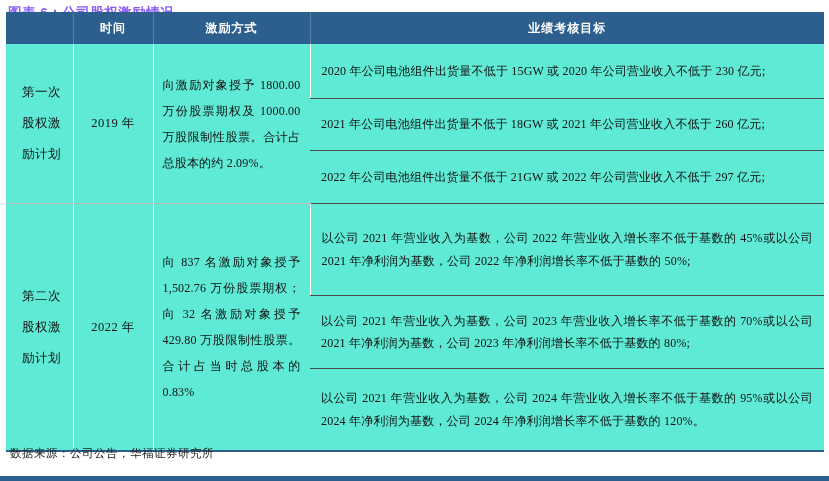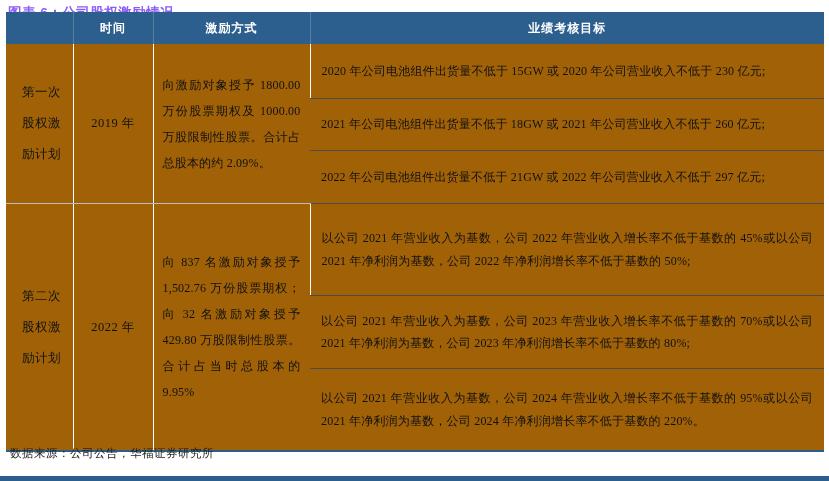--- a/index.html
+++ b/index.html
@@ -25,21 +25,21 @@
   col.c4{width:514px;}
   thead th{
     background:#2d5f8e;color:#ffffff;
     font-family:"Liberation Sans","DejaVu Sans",sans-serif;
     font-size:12px;font-weight:bold;letter-spacing:1px;
     height:32px;text-align:center;vertical-align:middle;
     padding:0;
   }
   thead th + th{border-left:1.5px solid #54809f;}
   tbody td{
-    background:#a16207;
+    background:#5eead4;
     font-size:12px;vertical-align:middle;
   }
   tbody td + td{border-left:1px solid #ffffff;}
   td.plan{
     padding:0 10px 0 16px;line-height:31px;font-size:12.5px;
     letter-spacing:0.5px;
     font-family:Liberation Serif, serif;
   }
   td.time{text-align:center;font-size:12.5px;letter-spacing:0.5px;}
   td.method{
@@ -110,26 +110,26 @@
       <td class="target t-sep">2021 年公司电池组件出货量不低于 18GW 或 2021 年公司营业收入不低于 260 亿元;</td>
     </tr>
     <tr class="s1r3">
       <td class="target t-sep">2022 年公司电池组件出货量不低于 21GW 或 2022 年公司营业收入不低于 297 亿元;</td>
     </tr>
   </tbody>
   <tbody class="sec2">
     <tr class="s2r1">
       <td class="plan" rowspan="3">第二次股权激励计划</td>
       <td class="time" rowspan="3">2022 年</td>
-      <td class="method" rowspan="3">向 837 名激励对象授予 1,502.76 万份股票期权；向 32 名激励对象授予 429.80 万股限制性股票。合计占当时总股本的 9.95%</td>
+      <td class="method" rowspan="3">向 837 名激励对象授予 1,502.76 万份股票期权；向 32 名激励对象授予 429.80 万股限制性股票。合计占当时总股本的 0.83%</td>
       <td class="target t-sep">以公司 2021 年营业收入为基数，公司 2022 年营业收入增长率不低于基数的 45%或以公司 2021 年净利润为基数，公司 2022 年净利润增长率不低于基数的 50%;</td>
     </tr>
     <tr class="s2r2">
       <td class="target t-sep">以公司 2021 年营业收入为基数，公司 2023 年营业收入增长率不低于基数的 70%或以公司 2021 年净利润为基数，公司 2023 年净利润增长率不低于基数的 80%;</td>
     </tr>
     <tr class="s2r3">
-      <td class="target">以公司 2021 年营业收入为基数，公司 2024 年营业收入增长率不低于基数的 95%或以公司 2021 年净利润为基数，公司 2024 年净利润增长率不低于基数的 220%。</td>
+      <td class="target">以公司 2021 年营业收入为基数，公司 2024 年营业收入增长率不低于基数的 95%或以公司 2024 年净利润为基数，公司 2024 年净利润增长率不低于基数的 120%。</td>
     </tr>
   </tbody>
 </table>
 
 <div class="source-note">数据来源：公司公告，华福证券研究所</div>
 <div class="footer-bar"></div>
 
 </body></html>

